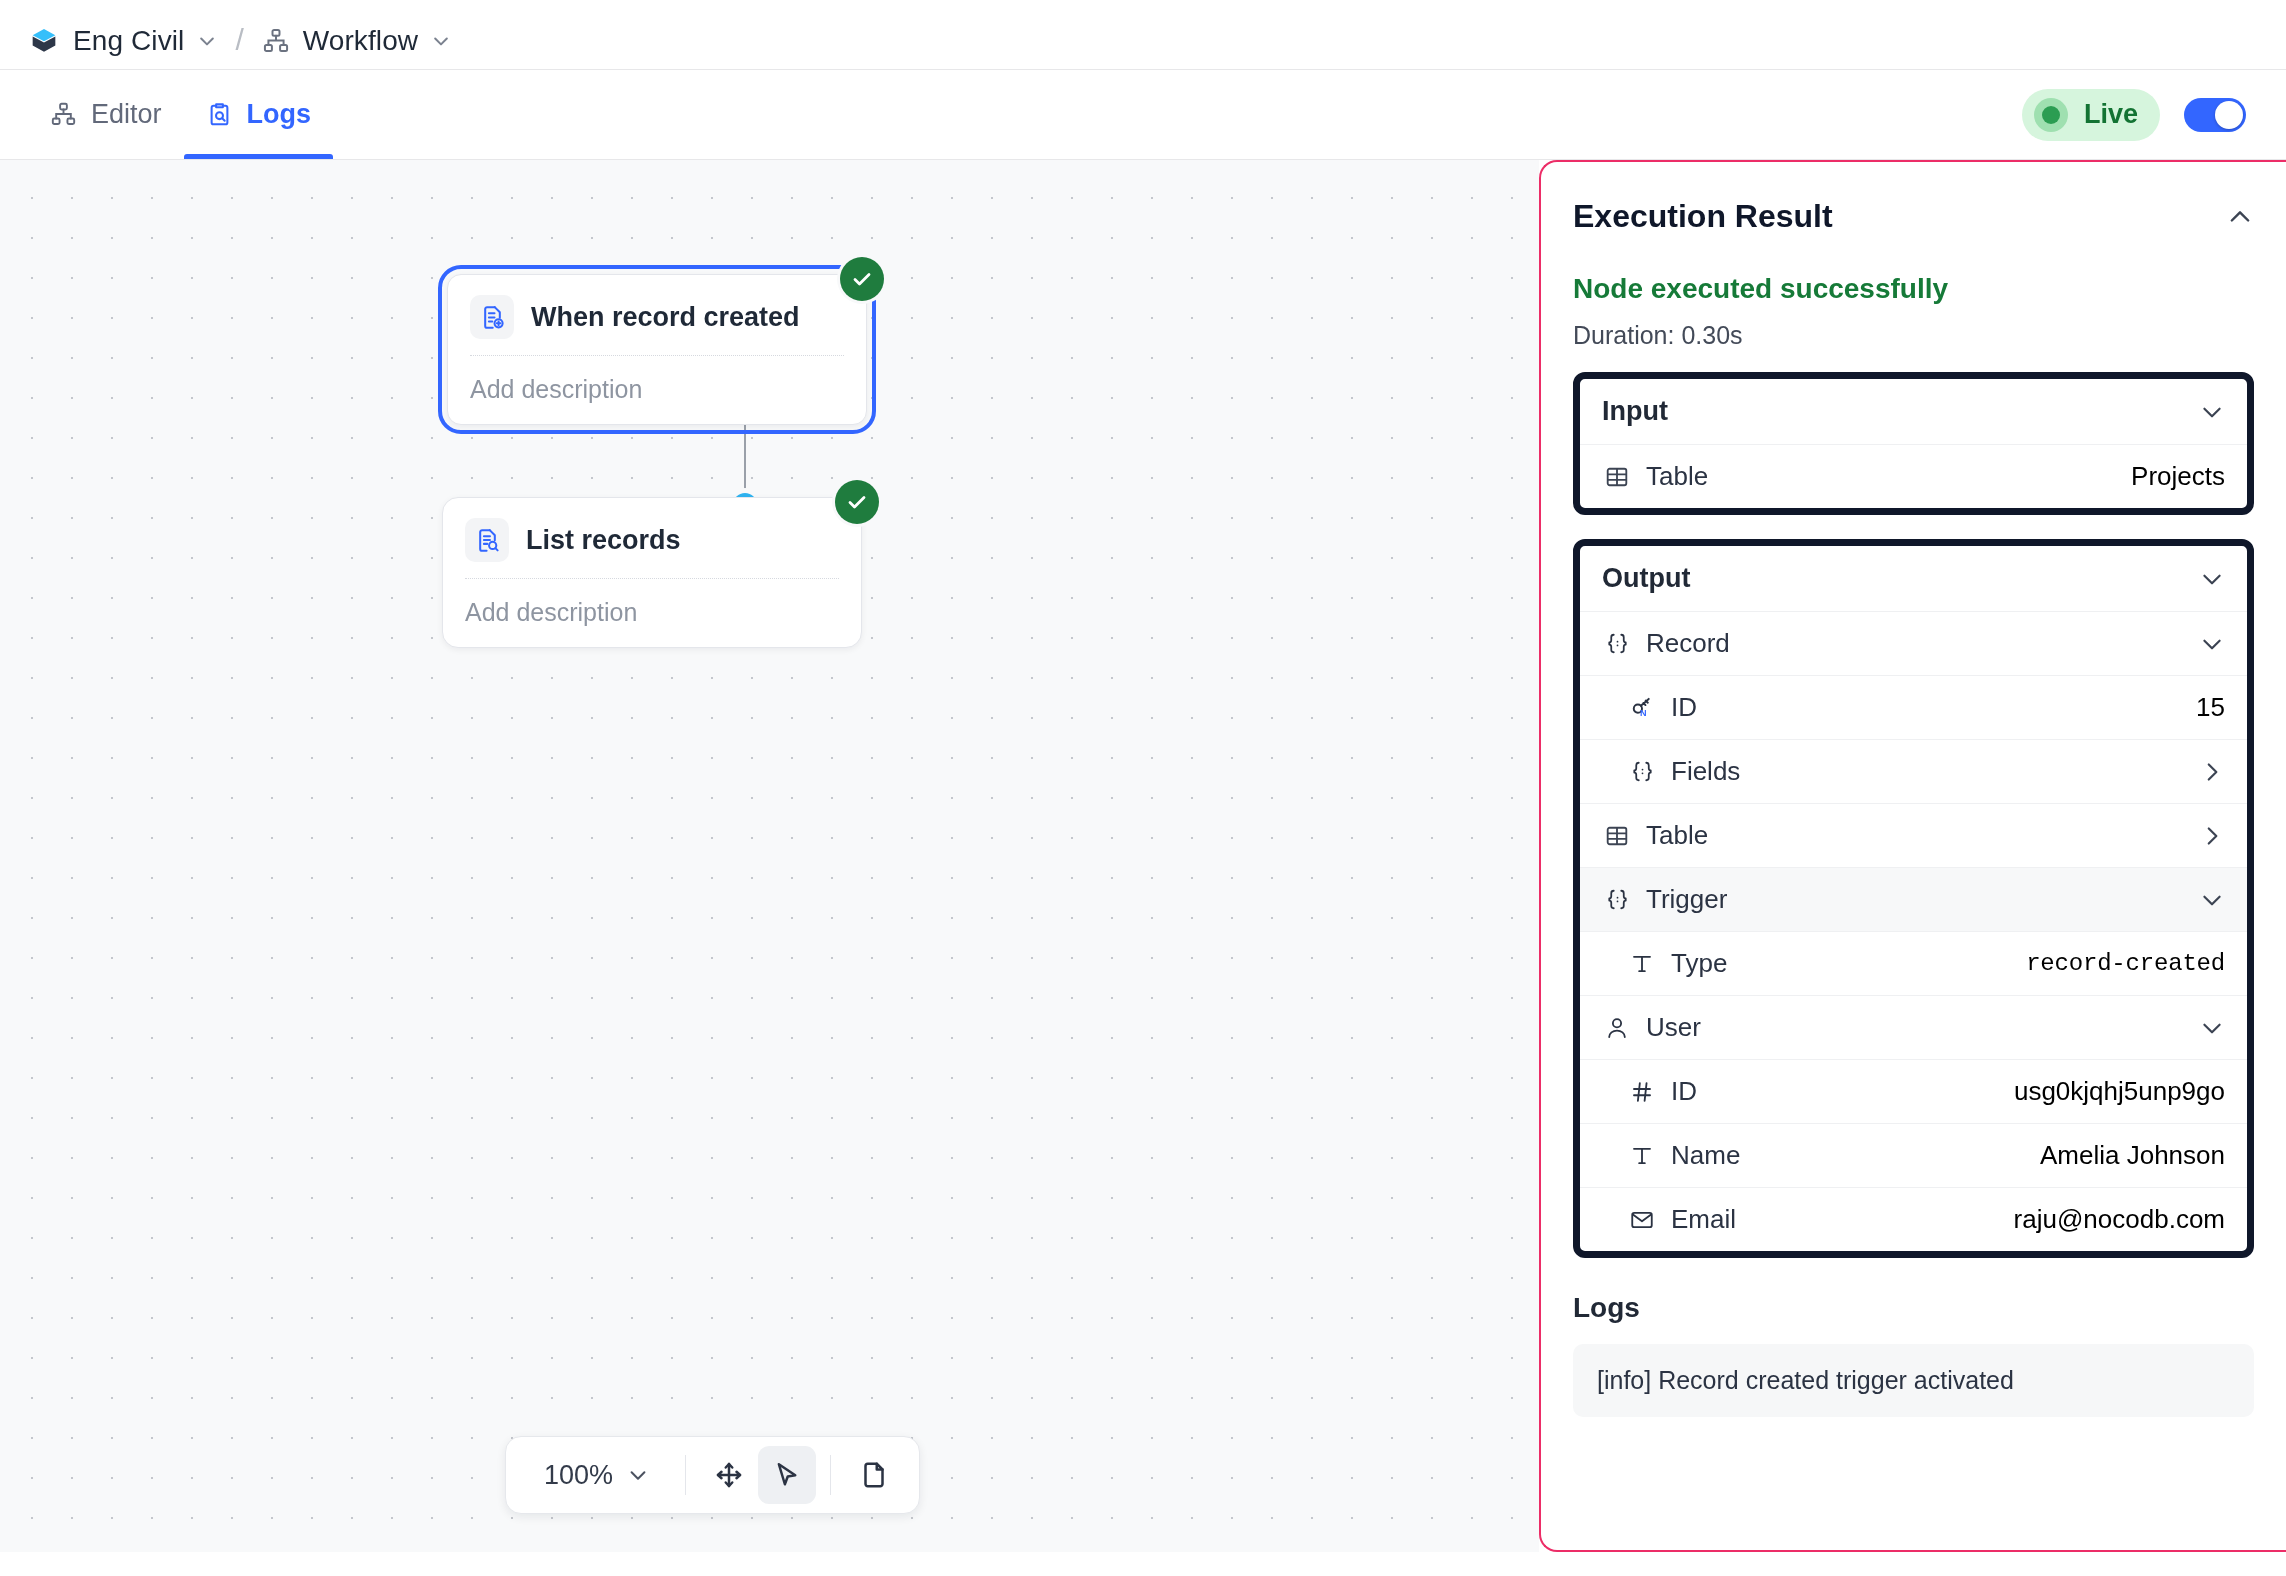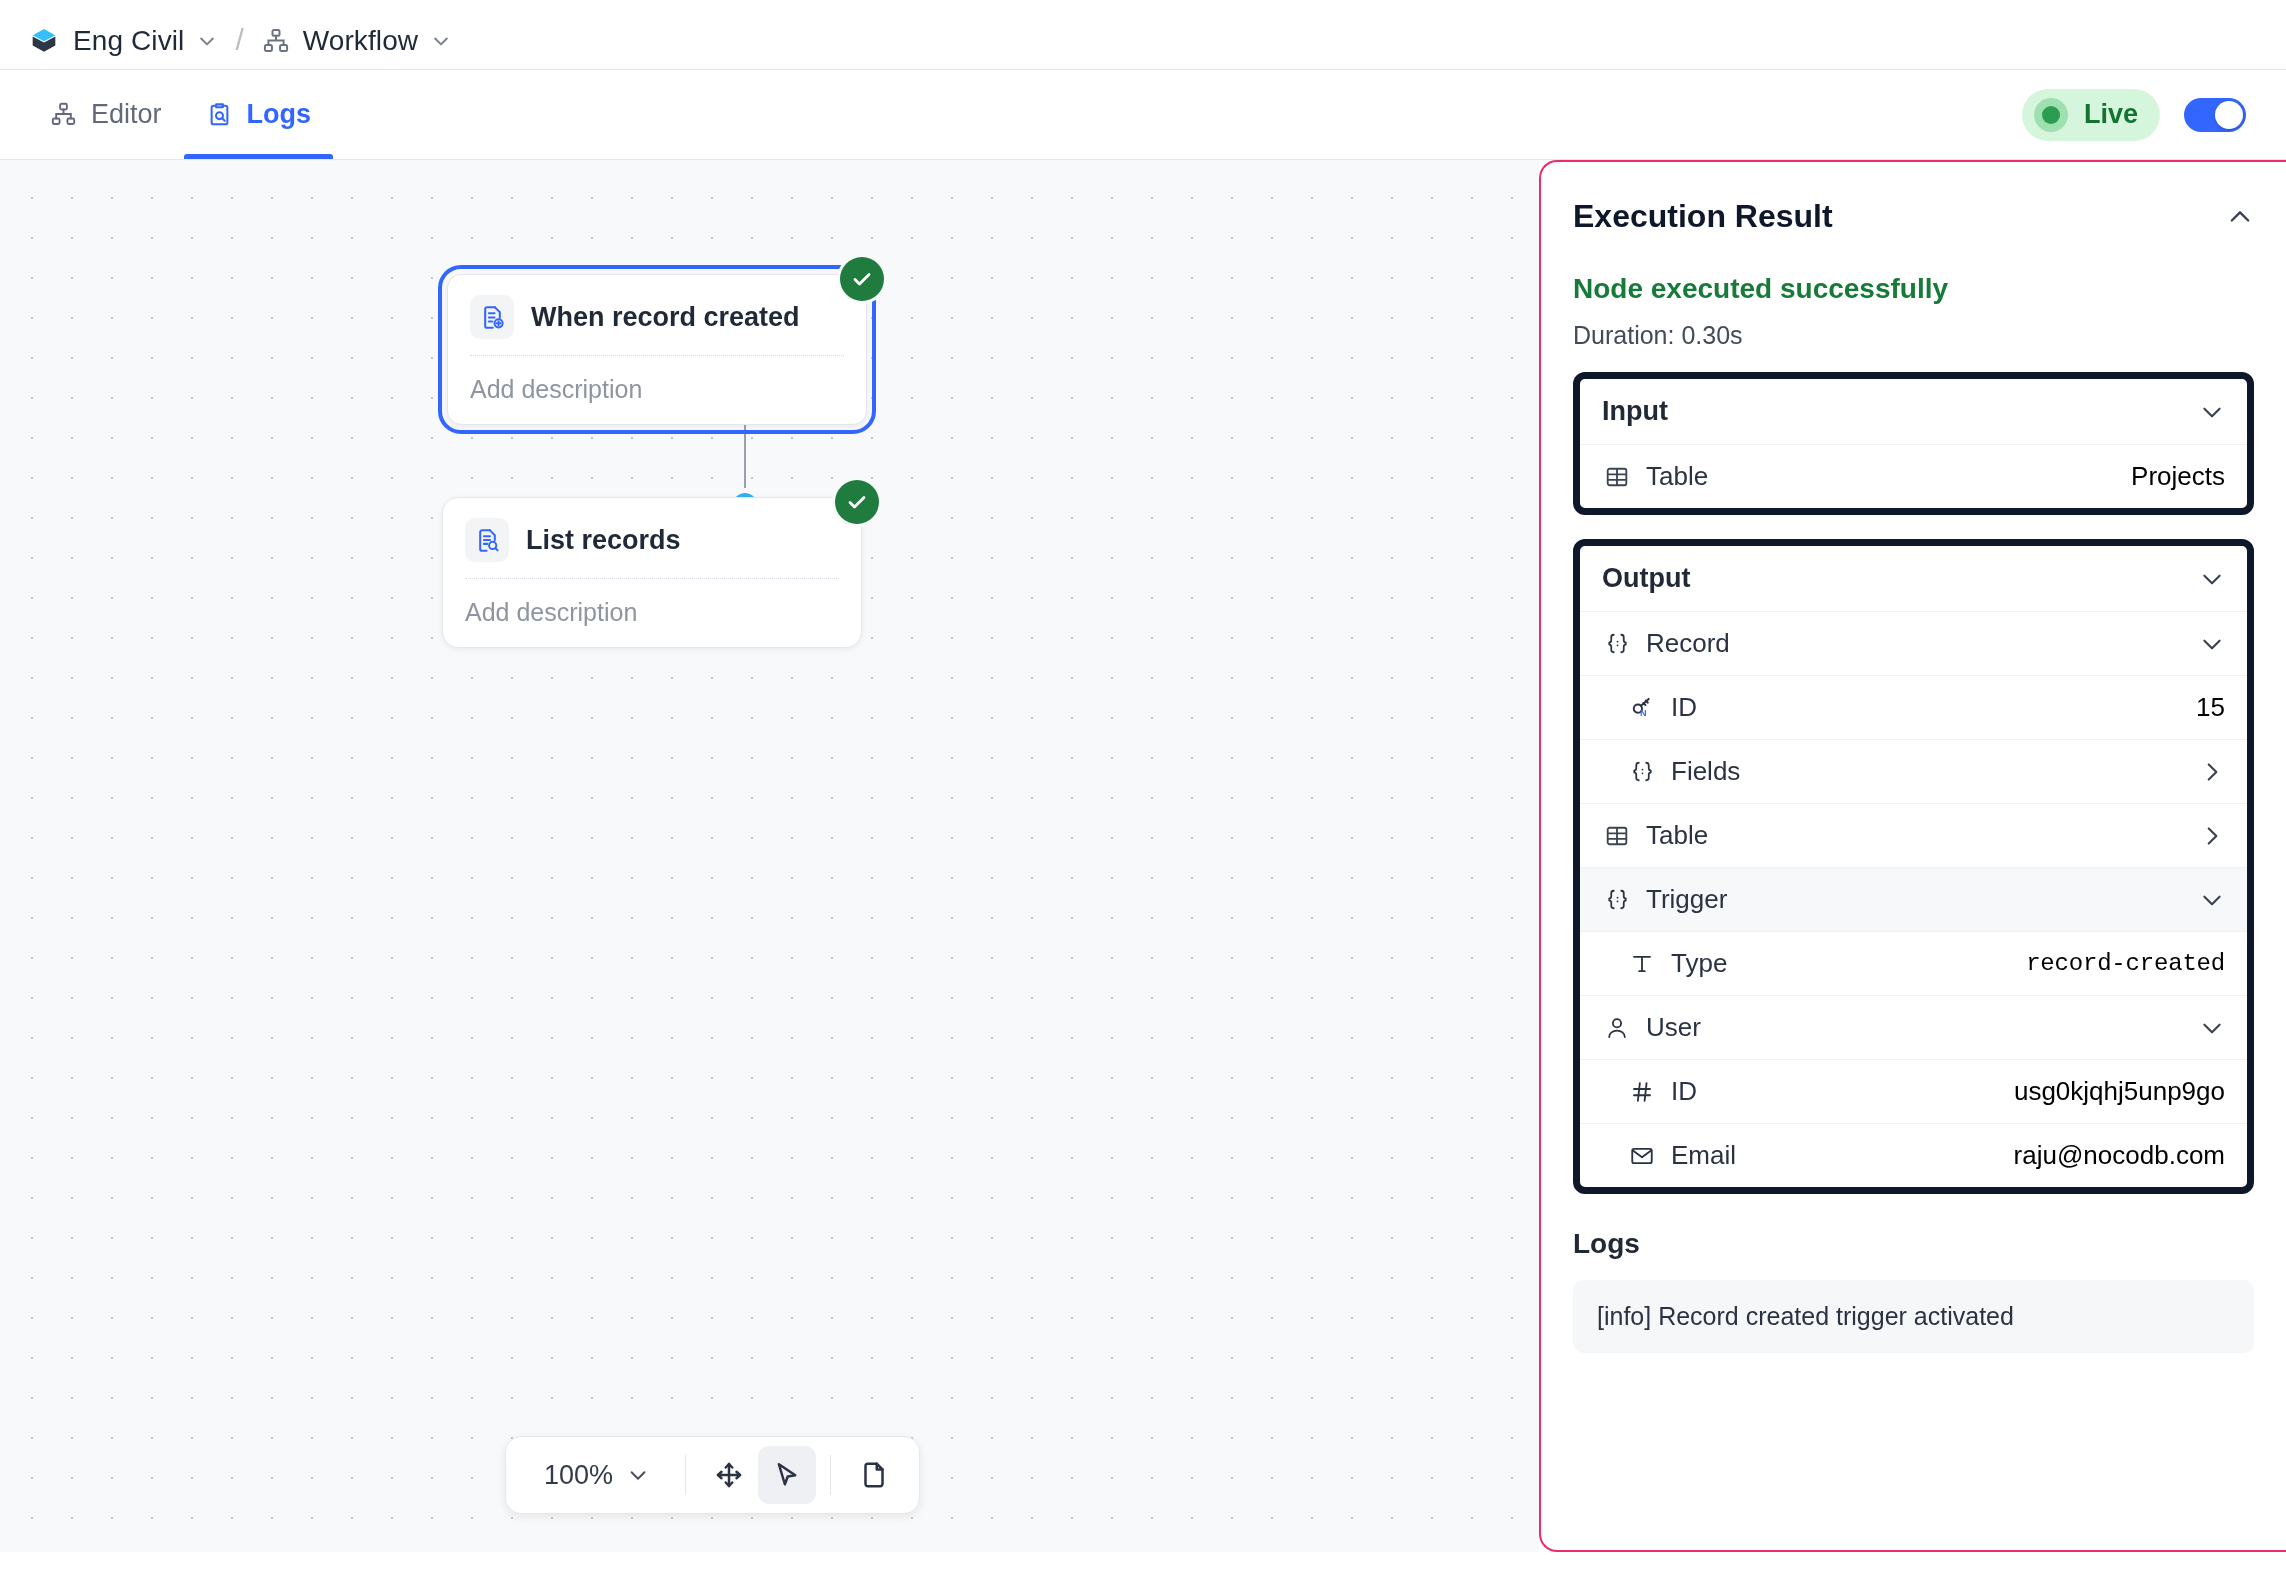--- a/index.html
+++ b/index.html
@@ -508,20 +508,29 @@
       <div class="row ind2">
         <span class="ic">
           <svg width="26" height="26" viewBox="0 0 24 24" fill="none" stroke="#2b3343" stroke-width="1.7" stroke-linecap="round">
             <path d="M4.6 9.2h14.8M4.6 15h14.8M10 3.8 8.2 20.2M16.2 3.8 14.4 20.2"></path>
           </svg>
         </span>
         <span class="lbl">ID</span>
         <span class="val">usg0kjqhj5unp9go</span>
       </div>
 
+      <div class="row ind2">
+        <span class="ic">
+          <svg width="26" height="26" viewBox="0 0 24 24" fill="none" stroke="#2b3343" stroke-width="1.7" stroke-linecap="round">
+            <path d="M4.6 5.4h14.8M12 5.4v13.2M9.4 18.6h5.2"></path>
+          </svg>
+        </span>
+        <span class="lbl">Name</span>
+        <span class="val">Amelia Johnson</span>
+      </div>
 
       <div class="row ind2">
         <span class="ic">
           <svg width="26" height="26" viewBox="0 0 24 24" fill="none" stroke="#2b3343" stroke-width="1.7" stroke-linecap="round" stroke-linejoin="round">
             <rect x="3" y="5.4" width="18" height="13.2" rx="1.8"></rect>
             <path d="m3.6 7 8.4 6.2L20.4 7"></path>
           </svg>
         </span>
         <span class="lbl">Email</span>
         <span class="val">raju@nocodb.com</span>

